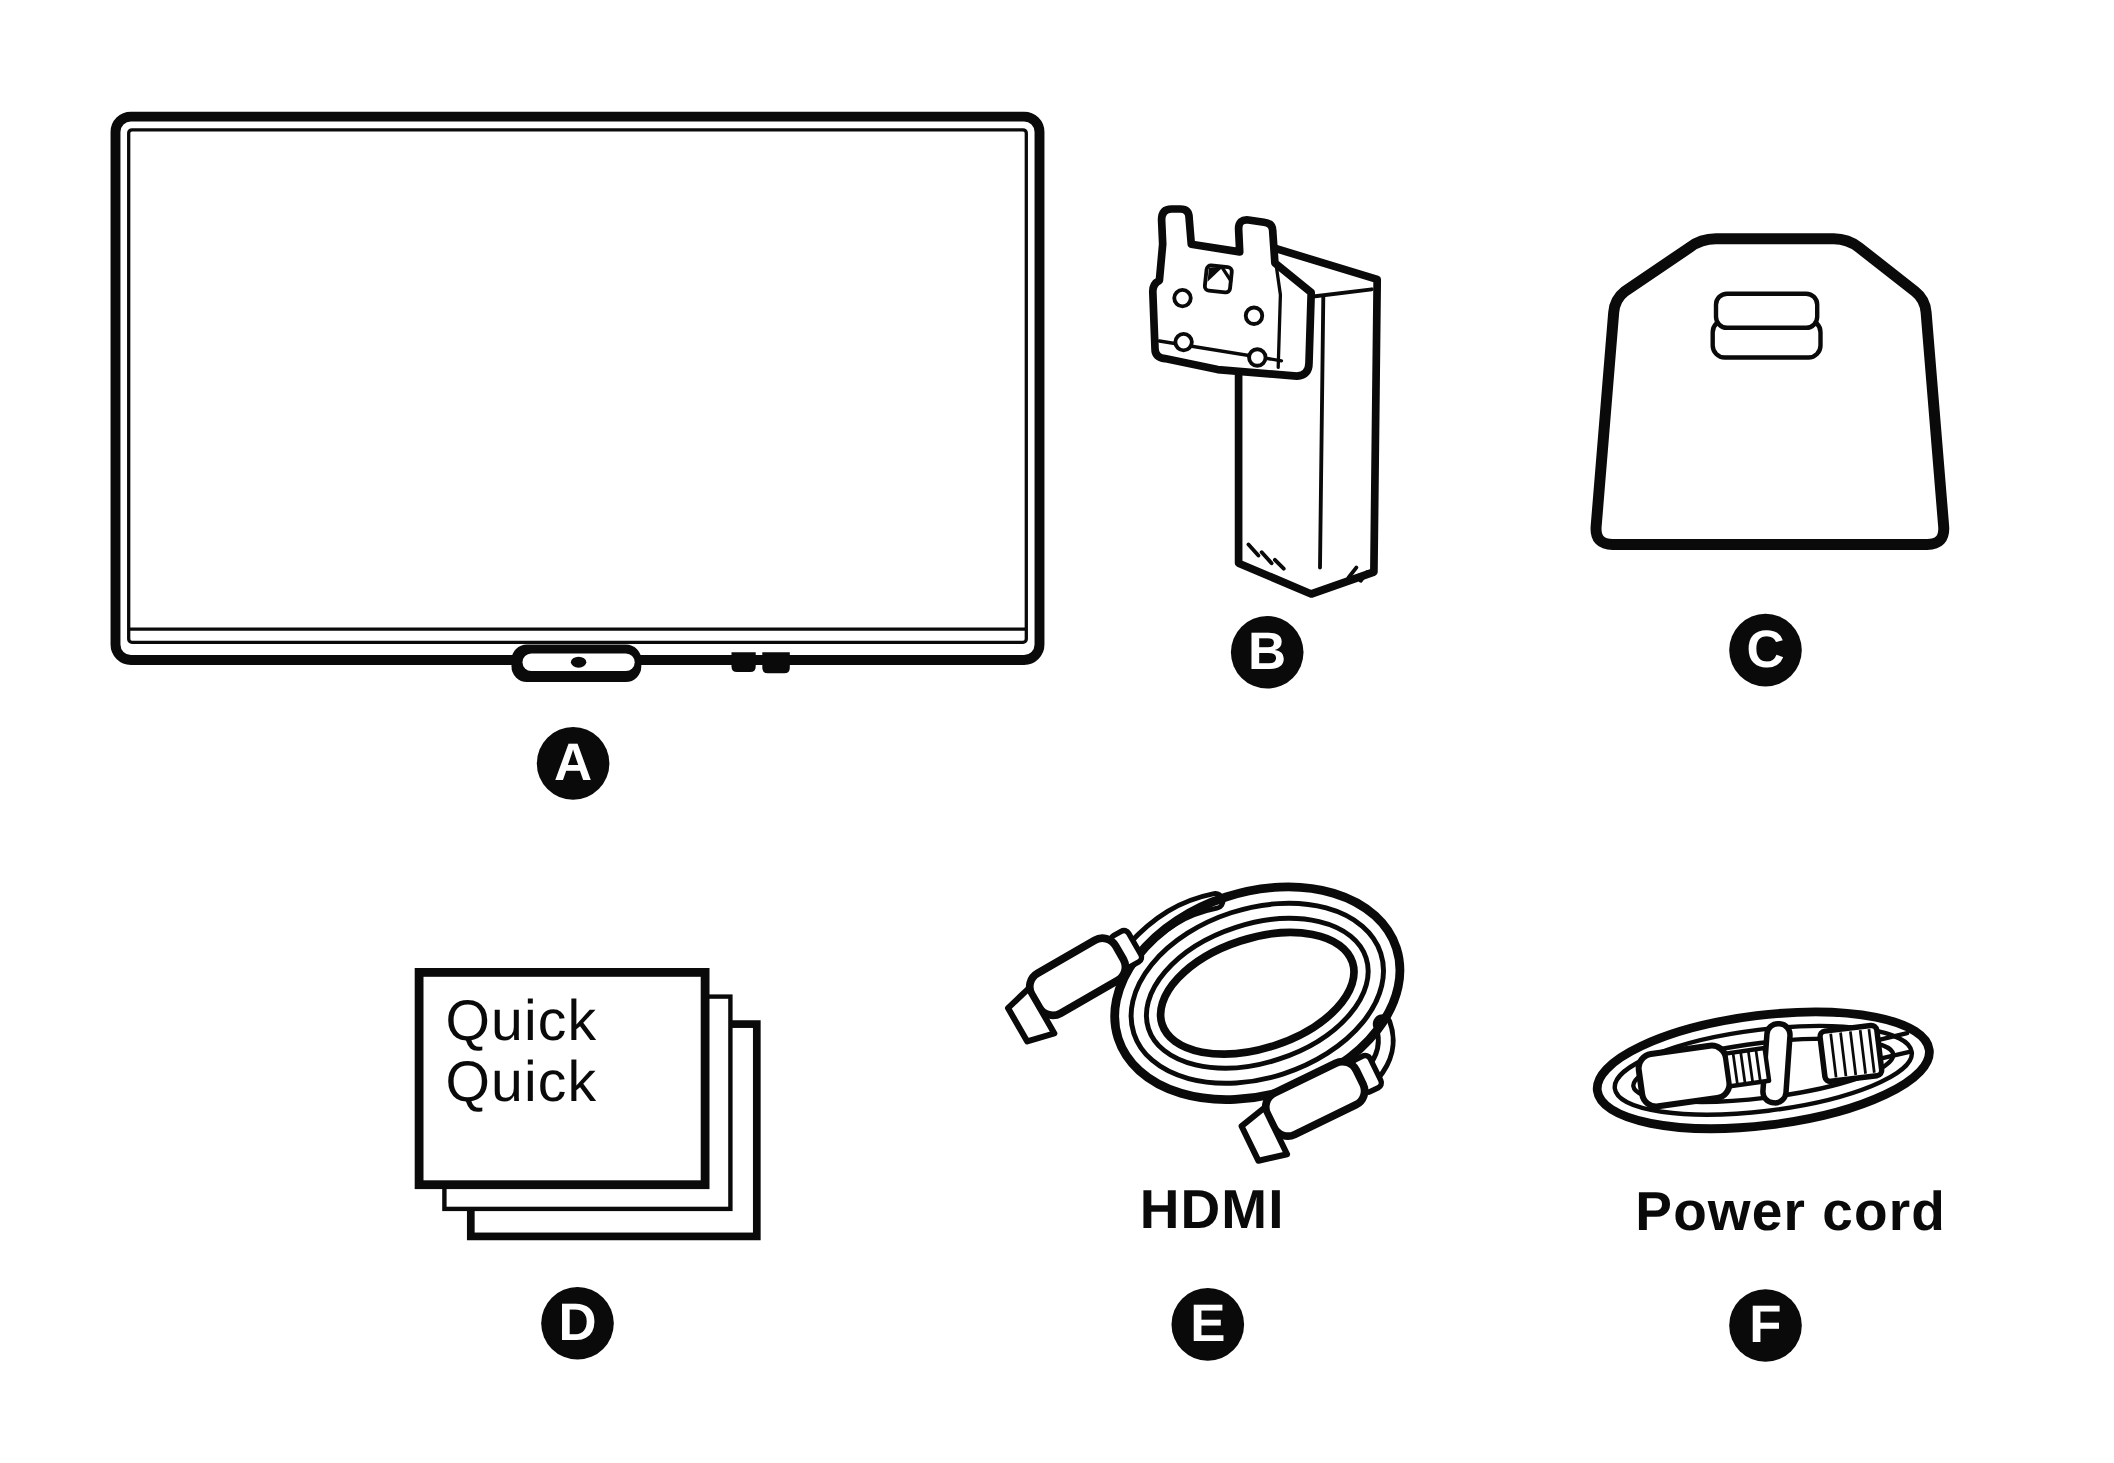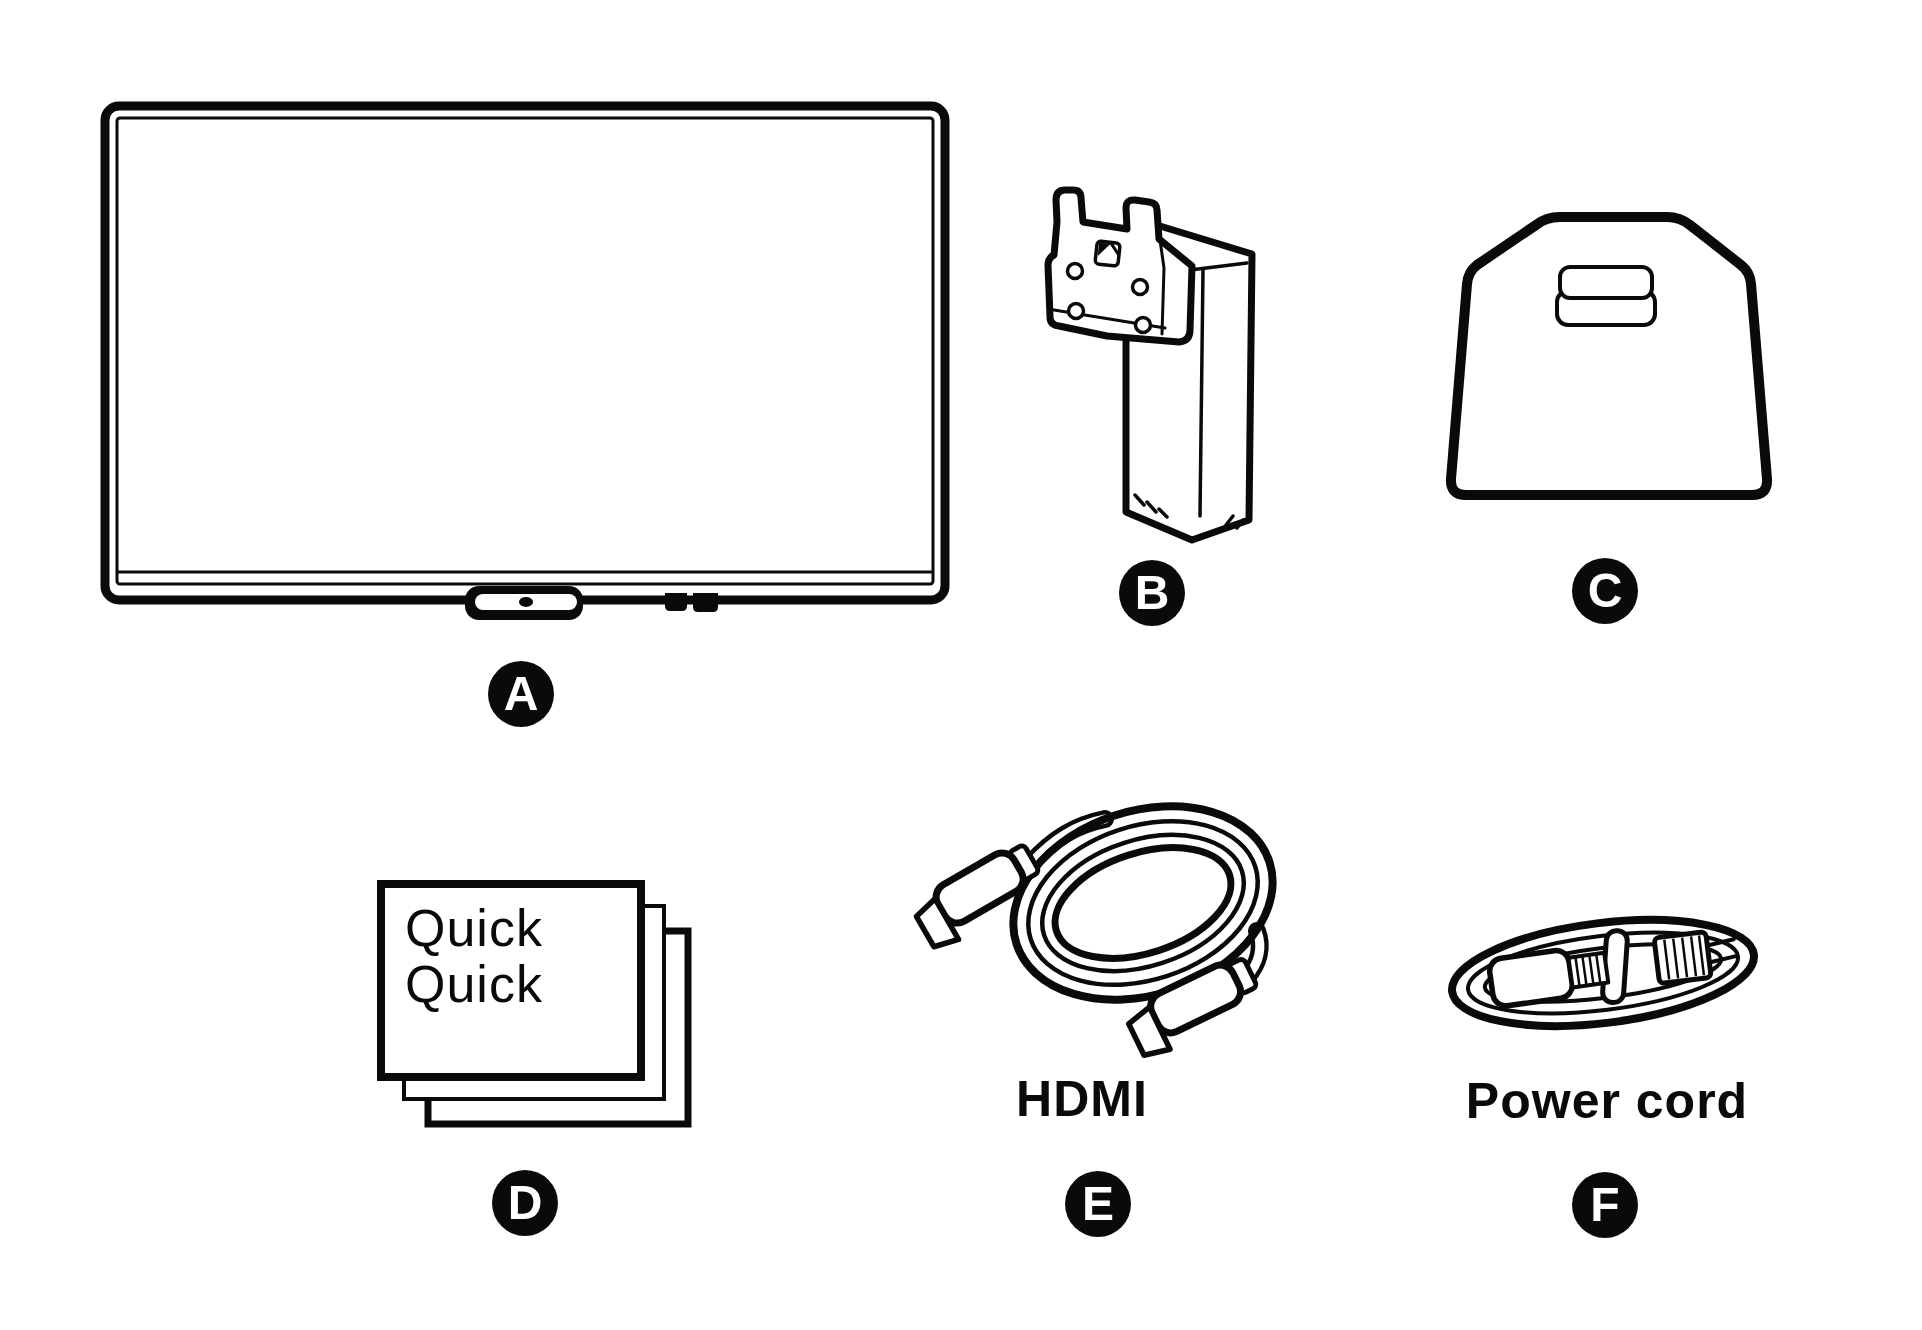--- a/index.html
+++ b/index.html
@@ -139,21 +139,21 @@
         <path d="M26,-13 L26,34" fill="none" stroke-width="3"></path>
       </g>
 
       <g transform="translate(245,236) rotate(-26)" stroke="currentColor" stroke-linejoin="round">
         <rect x="116" y="-16" width="18" height="32" rx="5" fill="#ffffff" stroke-width="5"></rect>
         <rect x="28" y="-21" width="90" height="42" rx="14" fill="#ffffff" stroke-width="7"></rect>
         <path d="M28,-13 L2,-7 L2,28 L28,34 Z" fill="#ffffff" stroke-width="5.5"></path>
         <path d="M28,-13 L28,34" fill="none" stroke-width="3"></path>
       </g>
     </svg>
-    <div class="caption" style="left:84px; top:275px; width:226px;">HDMI</div>
+    <div class="caption" style="left:104px; top:275px; width:226px;">HDMI</div>
   </figure>
 
   <figure class="item" style="left:1435px; top:898px; width:345px; height:240px;">
     <svg width="345" height="150" viewBox="0 0 345 150">
 
       <g transform="translate(168,75) rotate(-7)">
         <ellipse rx="152" ry="50" fill="none" stroke="currentColor" stroke-width="8"></ellipse>
         <ellipse rx="136" ry="37" fill="none" stroke="currentColor" stroke-width="4"></ellipse>
         <ellipse rx="119" ry="25" fill="none" stroke="currentColor" stroke-width="4"></ellipse>
       </g>
@@ -167,21 +167,21 @@
         <rect x="80" y="9" width="36" height="30" fill="#ffffff" stroke-width="4"></rect>
         <path d="M87,10 V39 M94,10 V39 M101,10 V39 M108,10 V39" fill="none" stroke-width="2.5"></path>
       </g>
 
       <g transform="translate(219,40) rotate(-7)" stroke="currentColor" stroke-linejoin="round">
         <rect x="0" y="0" width="52" height="46" rx="5" fill="#ffffff" stroke-width="5"></rect>
         <path d="M10,3 V43 M19,3 V43 M28,3 V43 M37,3 V43 M45,3 V43" fill="none" stroke-width="2.5"></path>
         <path d="M52,14 L79,11 M52,31 L79,28" fill="none" stroke-width="4" stroke-linecap="round"></path>
       </g>
     </svg>
-    <div class="caption" style="left:10px; top:174px; width:324px;">Power cord</div>
+    <div class="caption" style="left:10px; top:174px; width:324px;text-align:right;">Power cord</div>
   </figure>
 
   <div class="badge" style="left:488px; top:661px;">A</div>
   <div class="badge" style="left:1119px; top:560px;">B</div>
   <div class="badge" style="left:1572px; top:558px;">C</div>
   <div class="badge" style="left:492px; top:1170px;">D</div>
   <div class="badge" style="left:1065px; top:1171px;">E</div>
   <div class="badge" style="left:1572px; top:1172px;">F</div>
 
 </div>

